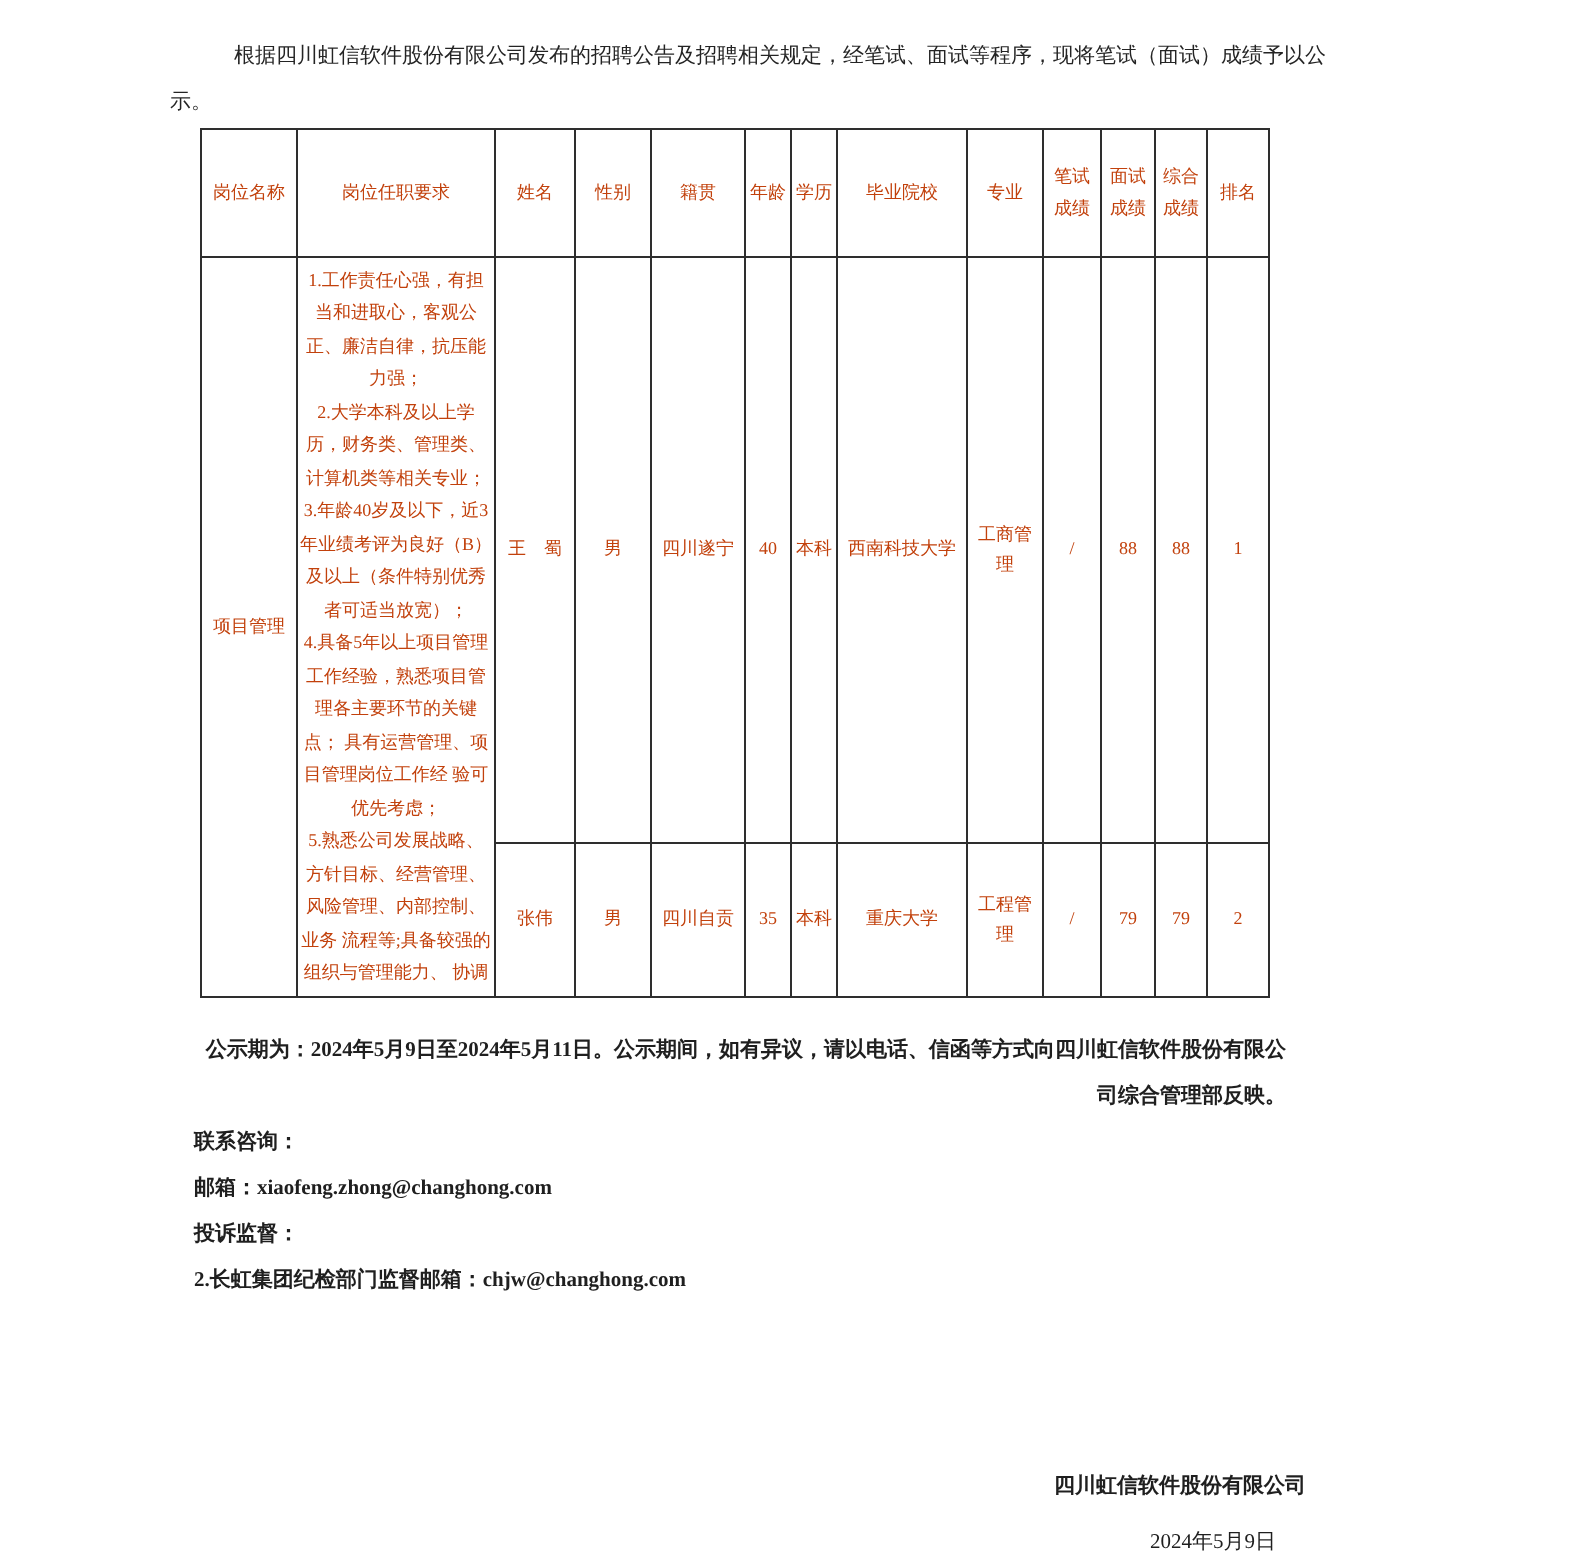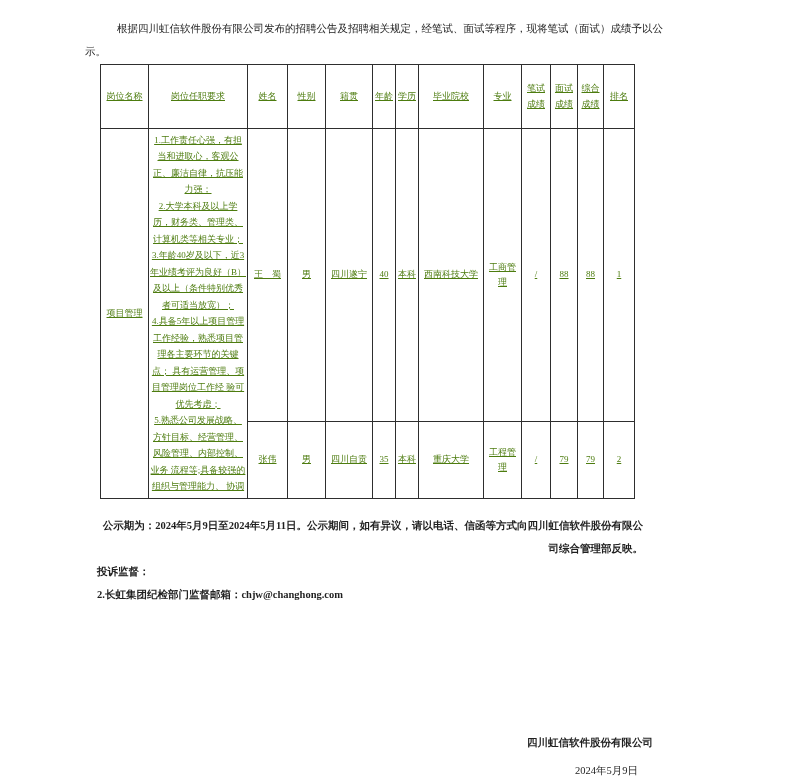--- a/index.html
+++ b/index.html
@@ -16,22 +16,21 @@
     position:absolute; left:85px; top:6px; width:582px;
     font-size:10.5px; line-height:23px;
     text-indent:32px;
     color:#242424;
   }
   table.results {
     position:absolute; left:100px; top:64px;
     width:534px;
     border-collapse:collapse;
     table-layout:fixed;
-    color:#4d7c0f;
-    text-decoration:underline;
+    color:#c2410c;
   }
   table.results th, table.results td {
     border:1px solid #2e2e2e;
     font-size:9px;
     font-weight:normal;
     text-align:center;
     vertical-align:middle;
     padding:0 1px;
     line-height:1.7;
     overflow:hidden;
@@ -132,18 +131,20 @@
       <td>/</td>
       <td>79</td>
       <td>79</td>
       <td>2</td>
     </tr>
   </tbody>
 </table>
 
 <div class="footer">
   <div class="notice">公示期为：2024年5月9日至2024年5月11日。公示期间，如有异议，请以电话、信函等方式向四川虹信软件股份有限公司综合管理部反映。</div>
+  <div class="fline">联系咨询：</div>
+  <div class="fline">邮箱：xiaofeng.zhong@changhong.com</div>
   <div class="fline">投诉监督：</div>
   <div class="fline">2.长虹集团纪检部门监督邮箱：chjw@changhong.com</div>
 </div>
 
 <div class="sig-company">四川虹信软件股份有限公司</div>
 <div class="sig-date">2024年5月9日</div>
 
 </body></html>

